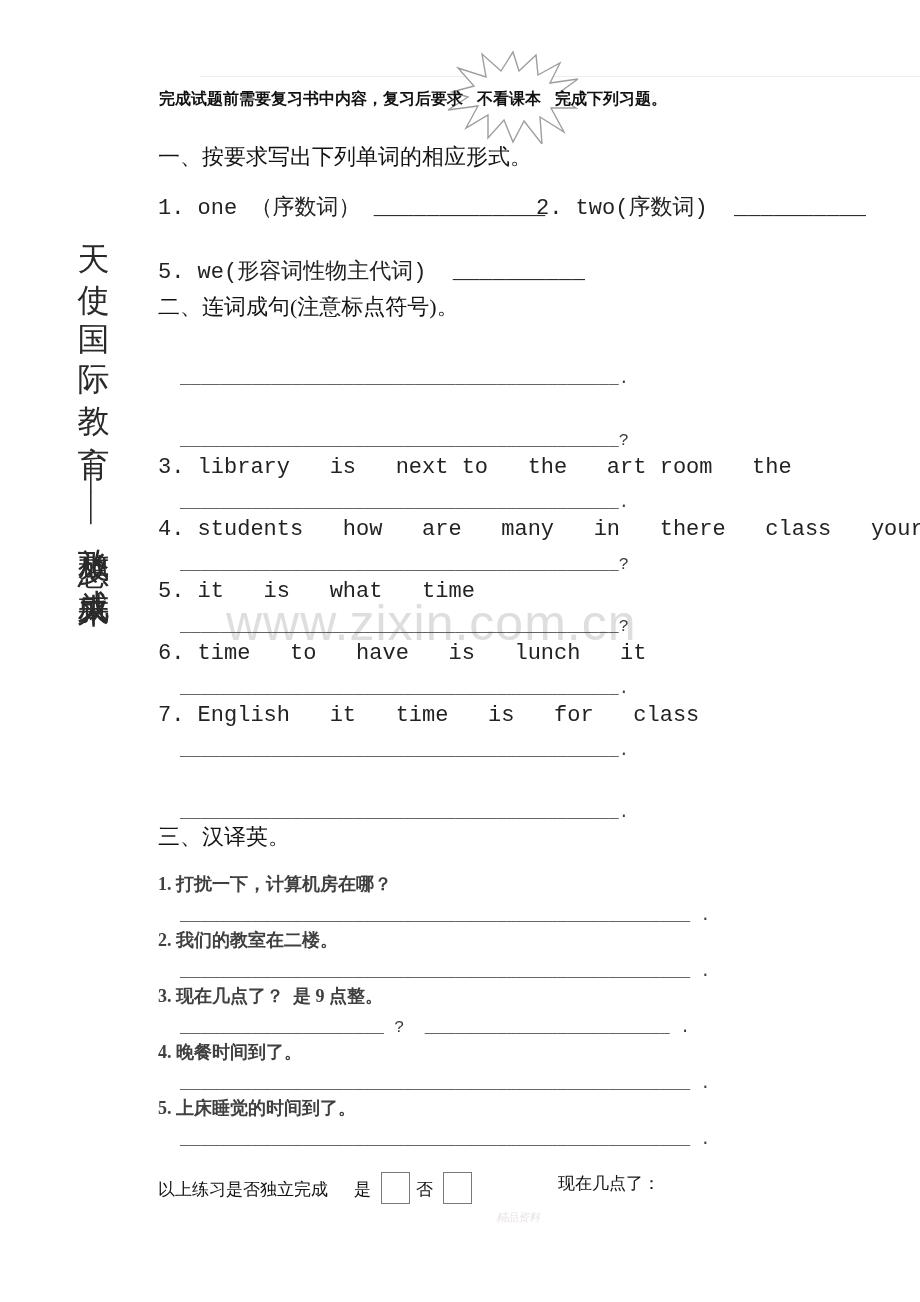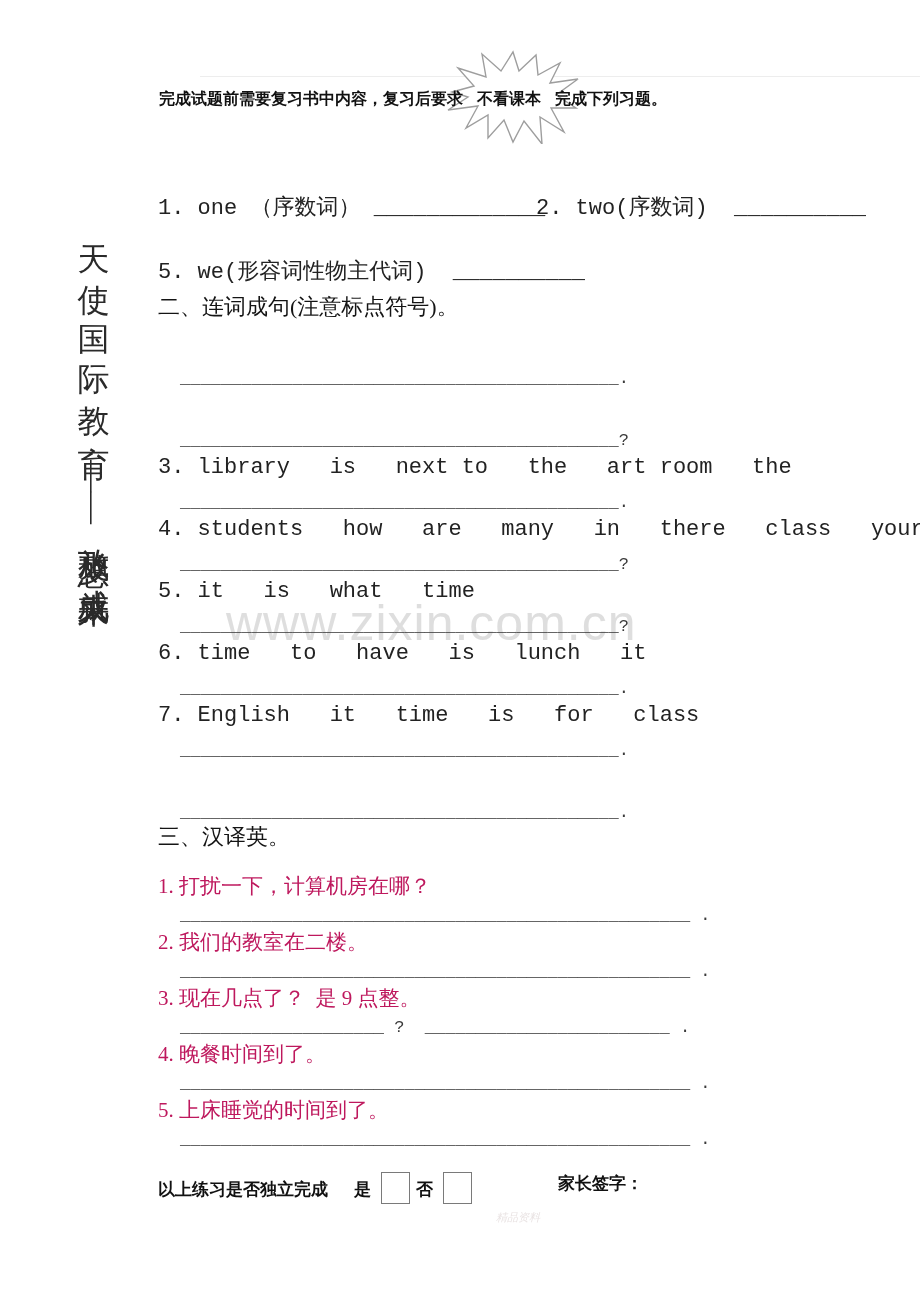--- a/index.html
+++ b/index.html
@@ -29,25 +29,25 @@
              z-index:0;white-space:nowrap;}
   .wm-footer{position:absolute;left:496px;top:1210px;font-size:11px;color:#e9e3e3;z-index:0;font-style:italic;}
 
   
   .content{position:absolute;left:158px;top:0;width:762px;height:1302px;z-index:2;}
   .abs{position:absolute;left:0;white-space:pre;}
   .sec-title{font-size:22px;line-height:30px;color:#141414;}
   .mono{font-family:Liberation Mono, monospace;font-size:22px;color:#222;}
   .blankline{left:22px;font-family:"Liberation Mono","DejaVu Sans Mono",monospace;
              font-size:17px;color:#3a3a3a;letter-spacing:0;}
-  .cn{font-size:21px;color:#be185d;}
+  .cn{font-size:18px;color:#404040;font-weight:bold;}
   .row-half{position:absolute;top:0;white-space:pre;}
 
   
-  .footer-row{position:absolute;top:1172px;left:0;width:762px;height:40px;font-weight:bold;
+  .footer-row{position:absolute;top:1172px;left:0;width:762px;height:40px;font-weight:normal;
               font-size:17px;white-space:nowrap;}
   .checkbox{display:inline-block;width:27px;height:30px;border:1px solid #7a7a7a;
             background:#fff;vertical-align:-9px;margin:0 6px 0 10px;}
   .sig{position:absolute;left:400px;top:0;}
   .yes-no-gap{margin-left:26px;}
 </style>
 </head>
 <body>
 
 <div class="page">
@@ -60,20 +60,21 @@
 
   <div class="headline"><span class="seg">完成试题前需要复习书中内容，复习后要求</span><span class="seg burst-label">不看课本</span><span class="seg">完成下列习题。</span></div>
 
   <div class="brand"><span class="wide">天使国际教育</span><span class="dash">——</span><span class="tight">放飞梦想</span><span class="tight after-gap">成就未来</span></div>
 
   <div class="wm-center">www.zixin.com.cn</div>
   <div class="wm-footer">精品资料</div>
 
   <div class="content">
 
+    <div class="abs sec-title" style="top:142px">一、按要求写出下列单词的相应形式。</div>
 
     <div class="abs" style="top:192px;width:762px;height:26px">
       <span class="row-half mono" style="left:0"><span>1. one （序数词） </span><span>_____________</span></span>
       <span class="row-half mono" style="left:378px"><span>2. two(序数词)  </span><span>__________</span></span>
     </div>
     <div class="abs" style="top:224px;width:762px;height:26px">
     </div>
     <div class="abs" style="top:256px;width:762px;height:26px">
       <span class="row-half mono" style="left:0"><span>5. we(形容词性物主代词)  </span><span>__________</span></span>
     </div>
@@ -102,17 +103,17 @@
     <div class="abs blankline" style="top:962px">__________________________________________________ .</div>
     <div class="abs cn" style="top:984px">3. 现在几点了？  是 9 点整。</div>
     <div class="abs blankline" style="top:1018px">____________________ ?  ________________________ .</div>
     <div class="abs cn" style="top:1040px">4. 晚餐时间到了。</div>
     <div class="abs blankline" style="top:1074px">__________________________________________________ .</div>
     <div class="abs cn" style="top:1096px">5. 上床睡觉的时间到了。</div>
     <div class="abs blankline" style="top:1130px">__________________________________________________ .</div>
 
     <div class="footer-row">
       <span>以上练习是否独立完成</span><span class="yes-no-gap">是</span><span class="checkbox"></span><span>否</span><span class="checkbox"></span>
-      <span class="sig">家长签字：</span>
+      <span class="sig">现在几点了：</span>
     </div>
 
   </div>
 </div>
 
 </body></html>

